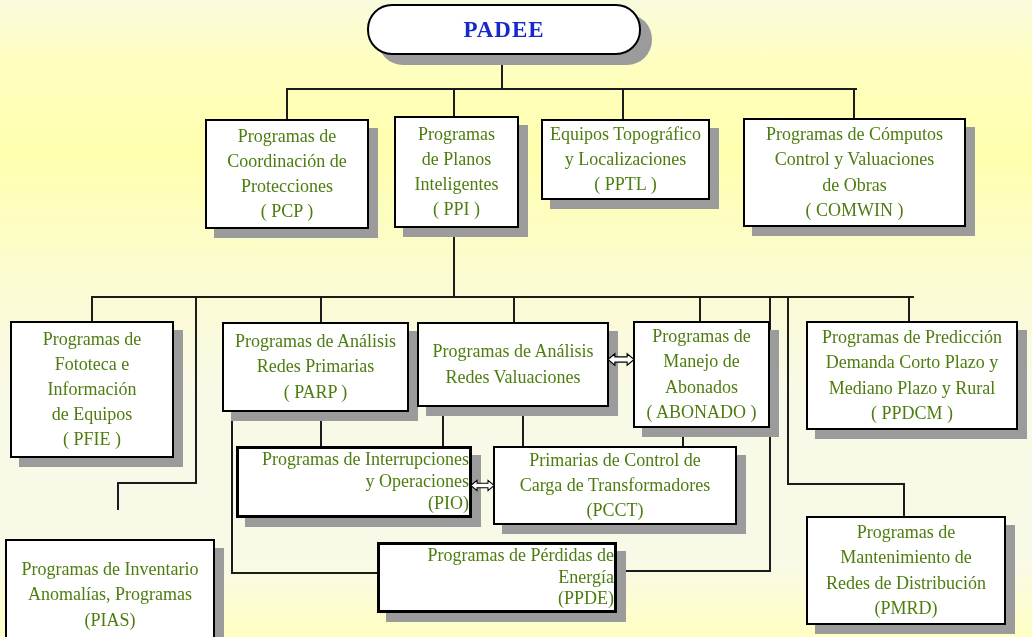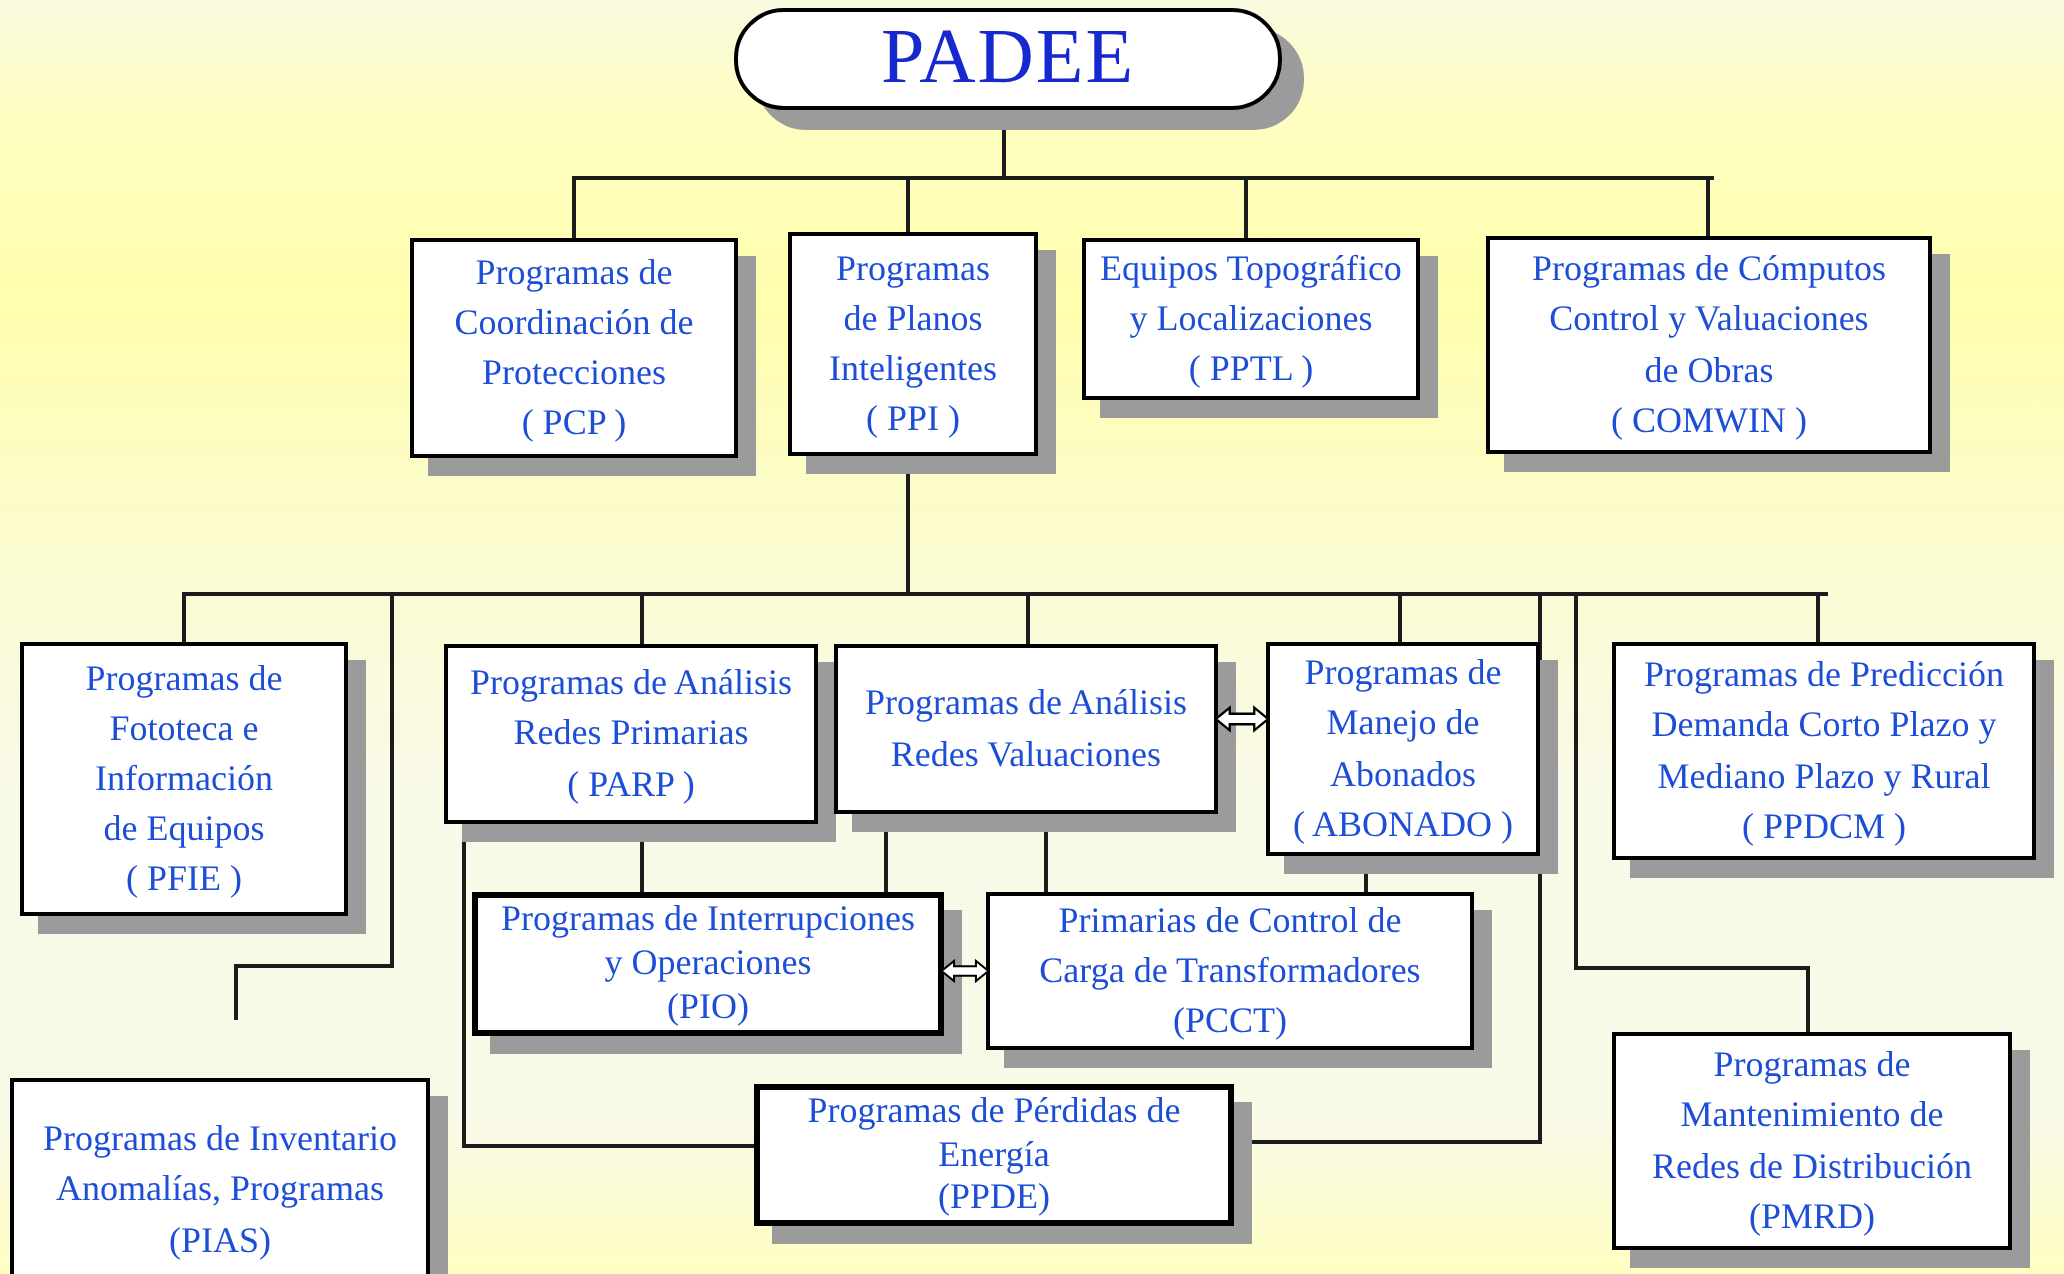--- a/index.html
+++ b/index.html
@@ -5,26 +5,26 @@
   html,body{margin:0;padding:0;}
   .stage{
     position:relative;width:1032px;height:637px;overflow:hidden;
     background:linear-gradient(180deg,#FAFADF 0%,#FEFEC2 9%,#FFFFAE 24%,#FBFBD2 44%,#F9F9E8 62%,#F9F9E8 88%,#FFFFC2 100%);
     font-family:"Liberation Serif","DejaVu Serif",serif;
   }
   .node{
     position:absolute;background:#FFFFFF;border:2px solid #000;
     box-shadow:9px 9px 0 #9B9B9B;
     display:flex;flex-direction:column;justify-content:center;
-    text-align:center;color:#1d4ed8;font-size:18px;line-height:1.4;z-index:2;
+    text-align:center;color:#4d7c0f;font-size:18px;line-height:1.4;z-index:2;
   }
-  .node.thick{border-width:3px;}
+  .node.thick{border-width:3px;text-align:right;}
   .node.tight{line-height:1.22;}
   .node.title{
-    font-size:39px;font-weight:normal;color:#1628CE;letter-spacing:1px;
+    font-size:23px;font-weight:bold;color:#1628CE;letter-spacing:1px;
     line-height:1.1;box-shadow:11px 10px 0 #9B9B9B;border-radius:25px;
   }
   .vline,.hline{position:absolute;background:#1C1C1C;z-index:1;}
   .vline{width:2px;}
   .hline{height:2px;}
   .arrow{position:absolute;z-index:3;line-height:0;}
 </style>
 </head>
 <body>
 

